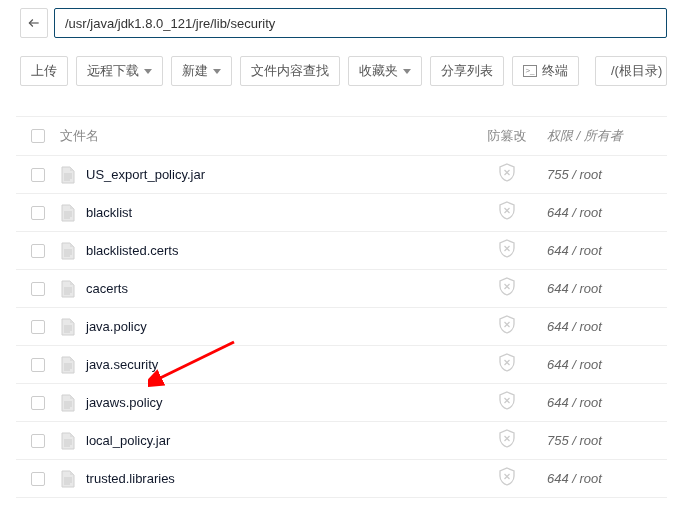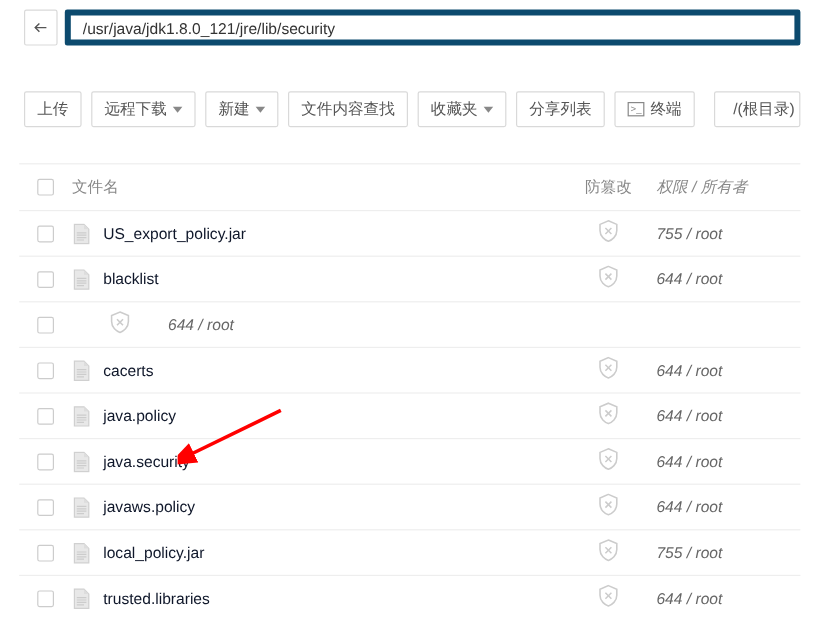--- a/index.html
+++ b/index.html
@@ -26,21 +26,21 @@
     border-radius: 2px;
     display: flex;
     align-items: center;
     justify-content: center;
     cursor: pointer;
     background: #fff;
   }
   .path-input {
     flex: 1;
     height: 30px;
-    border: 5px solid #0c4a6e;
+    border: 1px solid #0c4a6e;
     border-radius: 2px;
     padding: 0 10px;
     font-size: 13px;
     color: #333;
     outline: none;
   }
 
   
   .toolbar {
     display: flex;
@@ -54,21 +54,20 @@
     border-radius: 2px;
     padding: 0 10px;
     display: flex;
     align-items: center;
     gap: 5px;
     cursor: pointer;
     background: #fff;
     font-size: 13px;
     color: #555;
     white-space: nowrap;
-    margin-top: 20px;
   }
   .t-spacer { flex: 1; }
   .t-root {
     max-width: 120px;
     overflow: hidden;
     text-overflow: ellipsis;
   }
   .caret-down {
     width: 0; height: 0;
     border-left: 4px solid transparent;
@@ -243,20 +242,33 @@
                 <path d="M9 1 L16 4 v5 c0 5 -4 8 -7 9 c-3 -1 -7 -4 -7 -9 v-5 z" fill="none" stroke="#ccc" stroke-width="1.3"></path>
                 <line x1="6.5" y1="7" x2="11.5" y2="12" stroke="#ccc" stroke-width="1.3"></line>
                 <line x1="11.5" y1="7" x2="6.5" y2="12" stroke="#ccc" stroke-width="1.3"></line>
               </svg></span>
           </div>
           <div class="col-perm">644 / root</div>
         </div>
         <div class="trow">
           <div class="col-check">
             <div class="checkbox"></div>
+          </div>
+          <div class="col-name">
+            <span class="file-icon">
+              <svg width="16" height="18" viewBox="0 0 16 18">
+                <path d="M2 1 h8 l4 4 v12 h-12 z" fill="#e8e8e8" stroke="#d0d0d0"></path>
+                <path d="M10 1 v4 h4" fill="#ddd"></path>
+                <line x1="4" y1="8" x2="12" y2="8" stroke="#ccc"></line>
+                <line x1="4" y1="10" x2="12" y2="10" stroke="#ccc"></line>
+                <line x1="4" y1="12" x2="12" y2="12" stroke="#ccc"></line>
+                <line x1="4" y1="14" x2="10" y2="14" stroke="#ccc"></line>
+              </svg>
+            </span>
+            <span class="file-link">blacklisted.certs</span>
           </div>
           <div class="col-tamper">
             <span><svg width="18" height="20" viewBox="0 0 18 20">
                 <path d="M9 1 L16 4 v5 c0 5 -4 8 -7 9 c-3 -1 -7 -4 -7 -9 v-5 z" fill="none" stroke="#ccc" stroke-width="1.3"></path>
                 <line x1="6.5" y1="7" x2="11.5" y2="12" stroke="#ccc" stroke-width="1.3"></line>
                 <line x1="11.5" y1="7" x2="6.5" y2="12" stroke="#ccc" stroke-width="1.3"></line>
               </svg></span>
           </div>
           <div class="col-perm">644 / root</div>
         </div>

